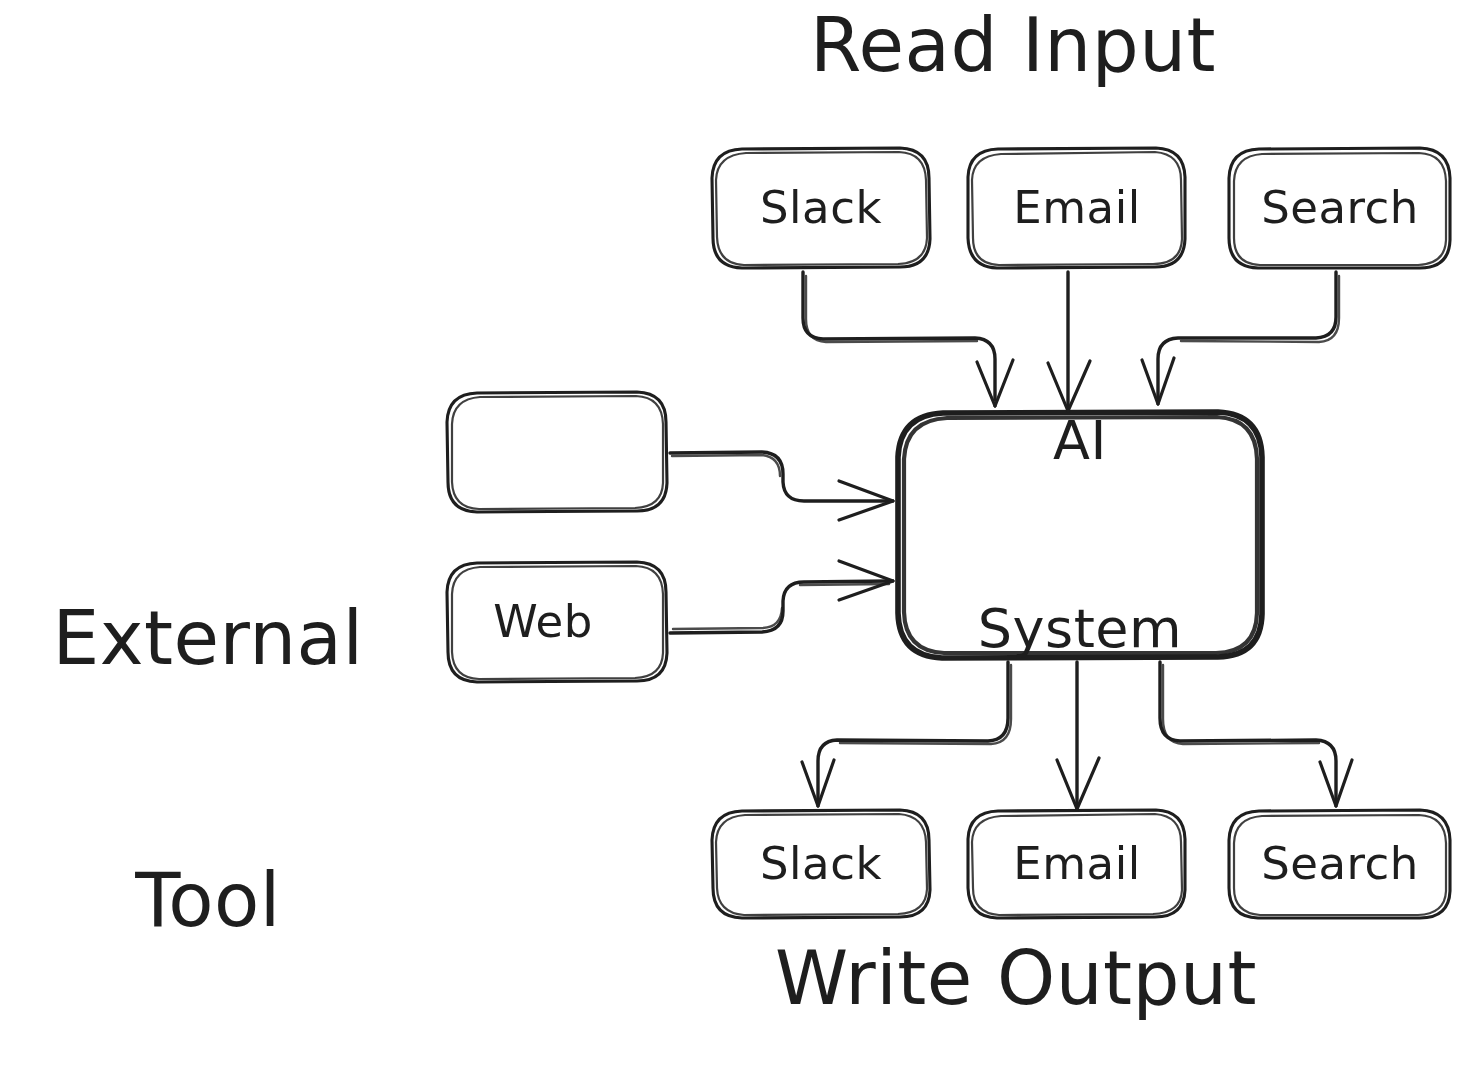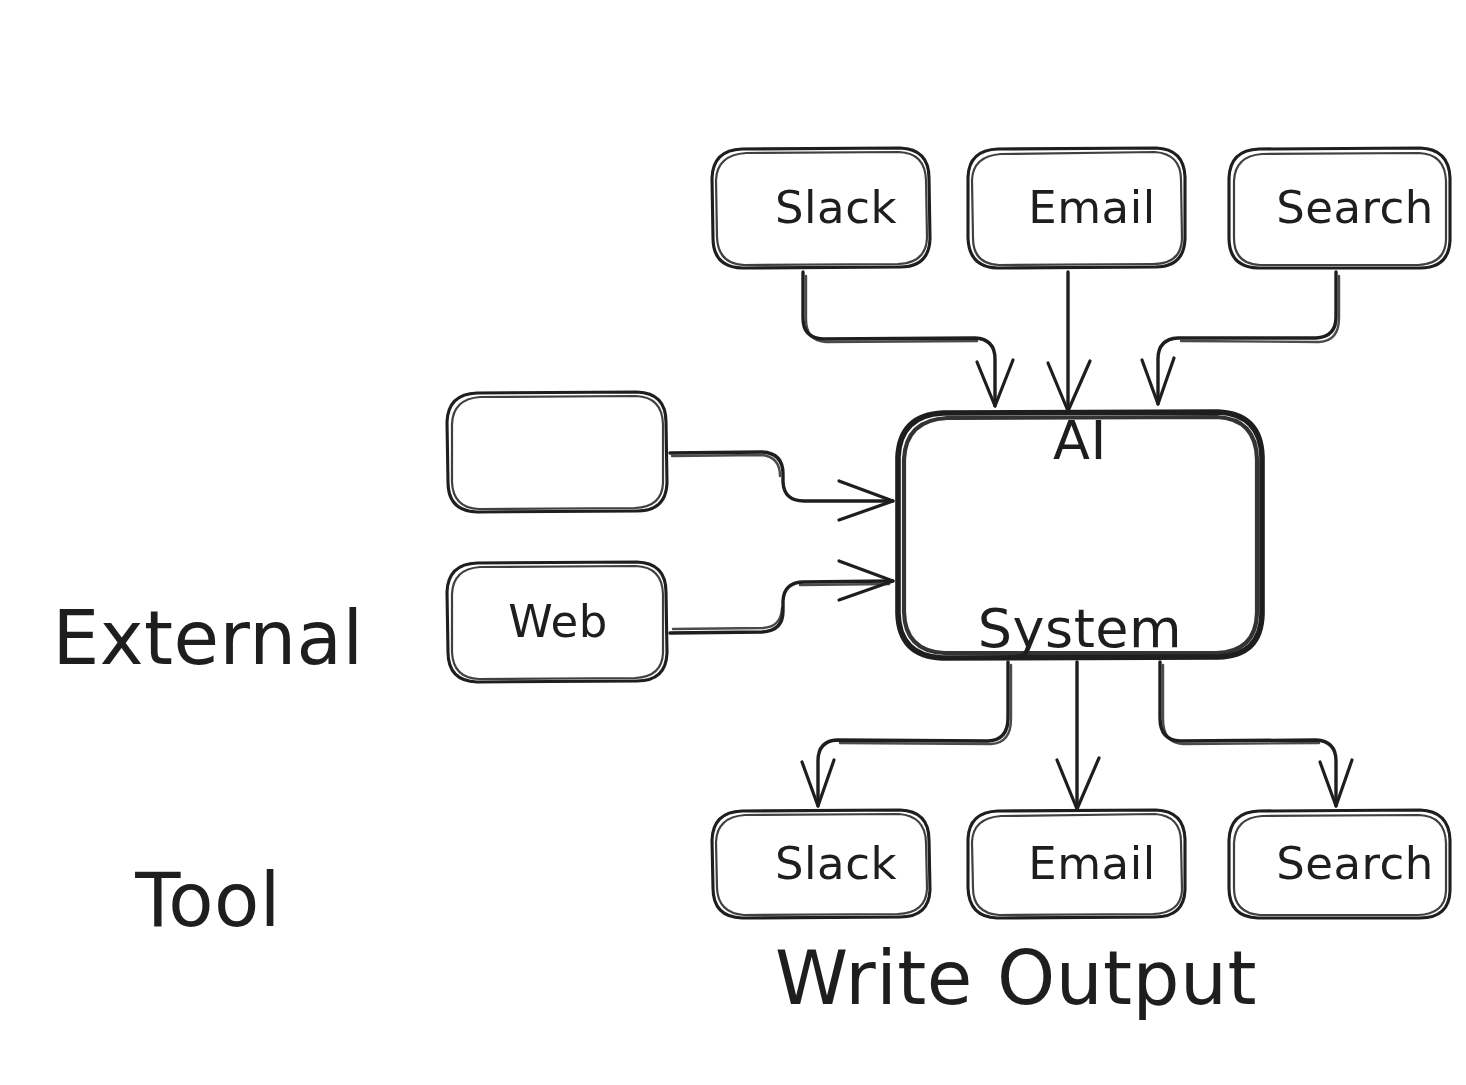--- a/index.html
+++ b/index.html
@@ -45,21 +45,21 @@
     justify-content: center;
     color: #1e1e1e;
     font-family: "DejaVu Sans", sans-serif;
     white-space: pre;
     text-align: center;
     line-height: 1.08;
     letter-spacing: 0.5px;
   }
   .node-label span { display: block; }
 
-  .label-small { font-size: 45px; padding-left: 15px; }
+  .label-small { font-size: 45px; }
   .label-main { font-size: 54px; }
   .section-title {
     position: absolute;
     color: #1e1e1e;
     font-family: "DejaVu Sans", sans-serif;
     font-size: 74px;
     line-height: 1.0;
     white-space: pre;
     letter-spacing: 0.5px;
   }
@@ -166,20 +166,21 @@
 
     <g>
       <path class="sketch-stroke connector" d="M1160,662 L1160,718 Q1160,740 1180,741 L1316,740 Q1336,741 1336,761 L1336,800"></path>
       <path class="sketch-stroke connector-ghost" d="M1163,665 L1163,719 Q1163,743 1183,744 L1319,743"></path>
       <path class="sketch-stroke arrowhead" d="M1320,762 L1336,806"></path>
       <path class="sketch-stroke arrowhead" d="M1352,760 L1336,806"></path>
     </g>
 
   </svg>
 
+  <div class="section-title" style="left:810px; top:8px;">Read Input</div>
 
   <div class="section-title two-line" style="left:8px; top:420px; width:400px;">
     <div>External</div>
     <div>Tool</div>
   </div>
 
   <div class="section-title" style="left:775px; top:941px;">Write Output</div>
 
   <div class="node-label label-small" style="left:712px; top:148px; width:218px; height:120px;">
     <span>Slack</span>

